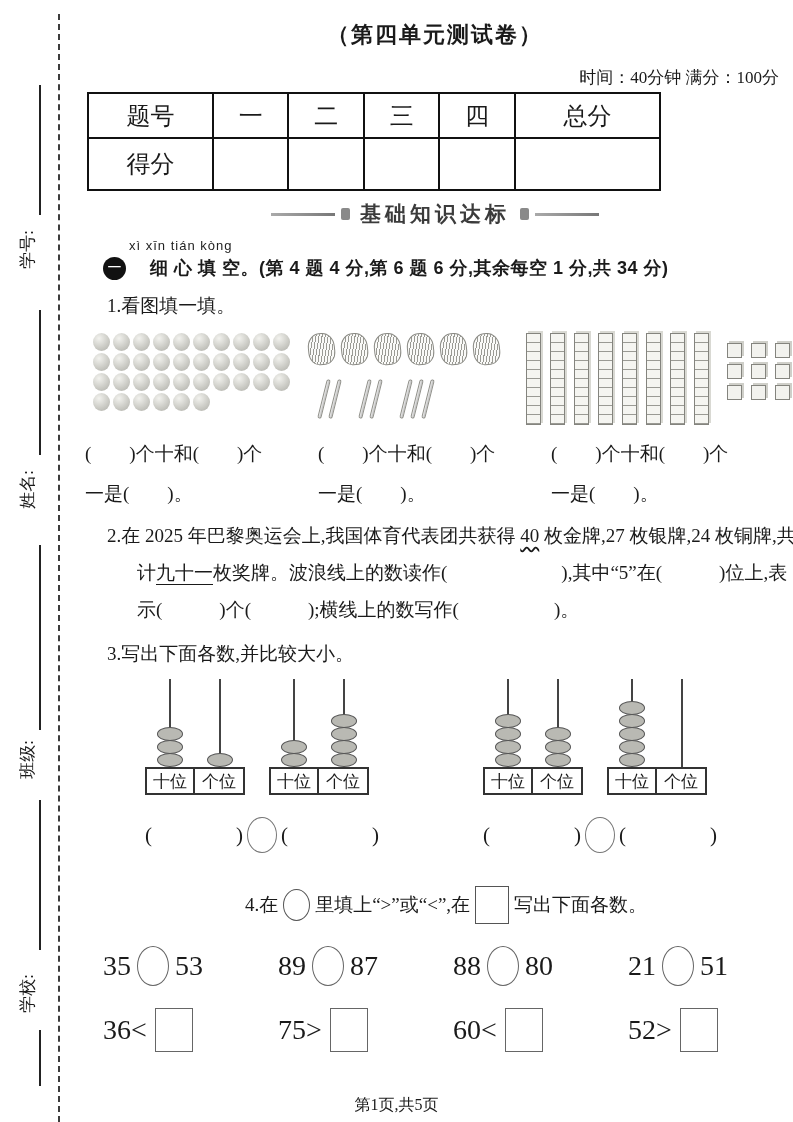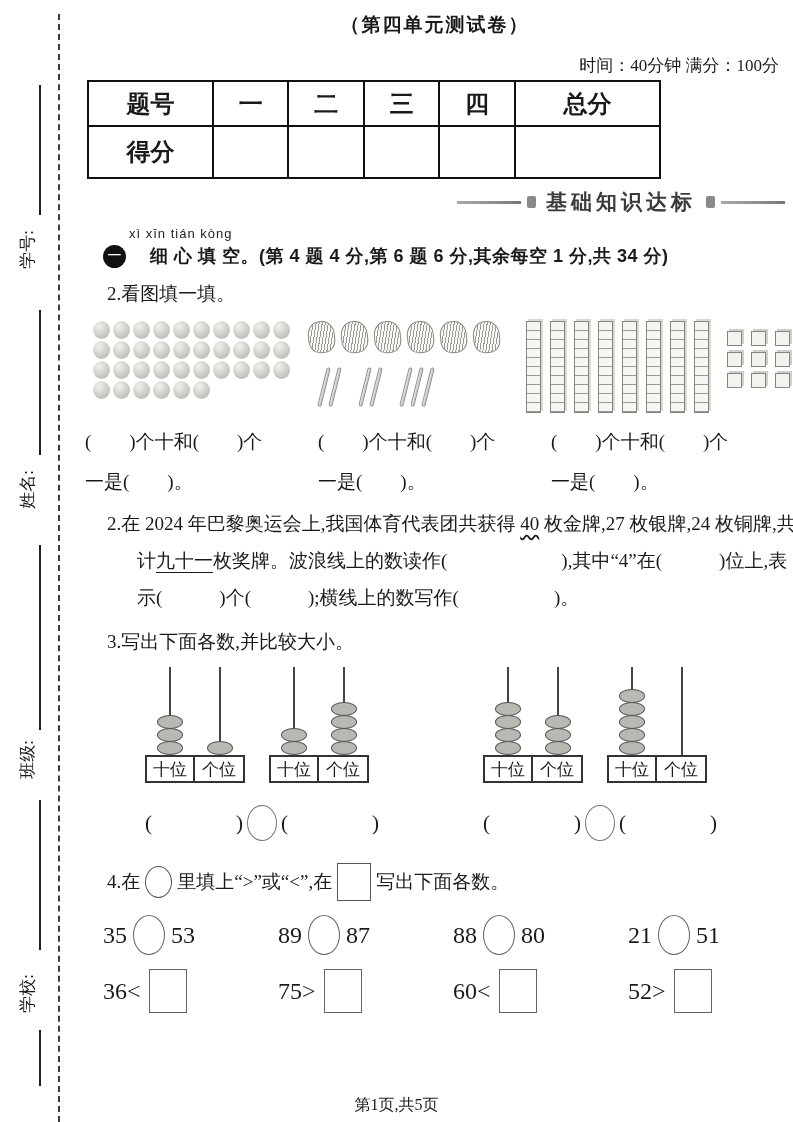--- a/index.html
+++ b/index.html
@@ -21,30 +21,30 @@
   .sf0 .fill-line { top:85px;  height:130px; } .sf0 .side-label { top:238px; }
   .sf1 .fill-line { top:310px; height:145px; } .sf1 .side-label { top:478px; }
   .sf2 .fill-line { top:545px; height:185px; } .sf2 .side-label { top:748px; }
   .sf3 .fill-line { top:800px; height:150px; } .sf3 .side-label { top:982px; }
   .side-extra-line { position:absolute; left:39px; top:1030px; height:56px; width:2px; background:#222; }
 
   
   .content { position:absolute; left:85px; top:0; width:700px; }
 
   .title { text-align:center; font-size:38px; font-weight:bold; letter-spacing:1px; margin-top:26px; }
-  .subtitle { text-align:center; font-size:19px; font-weight:bold; letter-spacing:2px; margin-top:12px; }
+  .subtitle { text-align:center; font-size:22px; font-weight:bold; letter-spacing:2px; margin-top:20px; }
   .info-line { text-align:right; font-size:17px; margin:16px 6px 3px 0; }
 
-  table.score { border-collapse:collapse; width:574px; margin-left:2px;font-weight:bold; }
+  table.score { border-collapse:collapse; width:574px; margin-left:2px; }
   table.score td { border:2px solid #111; text-align:center; font-size:24px; }
   table.score tr:first-child td { height:45px; }
   table.score tr:last-child td { height:52px; }
   table.score td:first-child { width:125px; }
 
-  .banner { display:flex; align-items:center; justify-content:flex-end; margin-top:9px; gap:6px; }
+  .banner { display:flex; align-items:center; justify-content:center; margin-top:9px; gap:6px; }
   .banner .b-line { height:3px; width:64px; background:linear-gradient(90deg,#aaa,#777); }
   .banner .b-mark { width:9px; height:12px; background:#8a8a8a; border-radius:2px; }
   .banner .b-text { font-family:"Liberation Sans", sans-serif; font-weight:bold;
     font-size:21px; color:#3b3b3b; letter-spacing:4px; padding:0 4px; }
 
   .pinyin { font-family:"Liberation Sans", sans-serif; font-size:13px; color:#222;
     margin:10px 0 0 44px; letter-spacing:1px; }
   .sec-head { display:flex; align-items:center; gap:8px; margin:3px 0 0 18px; }
   .sec-num { width:23px; height:23px; min-width:23px; border-radius:50%; background:#111; color:#fff;
     font-size:14px; display:flex; align-items:center; justify-content:center;
@@ -98,24 +98,24 @@
   .aba-bead { width:26px; height:14px; border-radius:50%; background:#b9b9b3;
     border:1px solid #555; margin-top:-1px; position:relative; z-index:1; }
   .aba-base { display:flex; }
   .aba-cell { width:50px; height:28px; border:2px solid #333; text-align:center;
     font-size:17px; line-height:25px; }
   .aba-cell + .aba-cell { border-left:none; }
   .aba-compare { display:flex; align-items:center; margin-top:22px; font-size:21px; gap:4px; margin-left:0px; }
   .cmp-circle { width:30px; height:36px; border:1px solid #777; border-radius:50%; }
 
   
-  .q4-head { display:flex; align-items:center; font-size:19px; margin:22px 0 0 22px; gap:5px; }
+  .q4-head { display:flex; align-items:center; font-size:19px; margin:33px 0 0 22px; gap:5px;justify-content:center; }
   .inline-circle { width:27px; height:32px; border:1px solid #555; border-radius:50%; display:inline-block; }
   .inline-square { width:34px; height:38px; border:1px solid #555; display:inline-block; }
-  .q4-row { display:flex; margin-top:14px; font-size:24px; }
+  .q4-row { display:flex; margin-top:22px; font-size:28px; }
   .q4-item { width:168px; display:flex; align-items:center; gap:6px; margin-left:18px; }
   .q4-oval { width:32px; height:40px; border:1px solid #666; border-radius:50%; }
   .q4-box { width:38px; height:44px; border:1px solid #666; margin-left:2px; }
 
   .footer { position:absolute; left:0; right:0; bottom:6px; text-align:center; font-size:16px; }
 </style>
 </head>
 <body>
 
 <div class="seal-line"></div>
@@ -172,21 +172,21 @@
     <div class="b-mark"></div>
     <div class="b-line"></div>
   </div>
 
   <div class="pinyin">xì  xīn  tián  kòng</div>
   <div class="sec-head">
     <div class="sec-num">一</div>
     <div class="sec-title">细 心 填 空。(第 4 题 4 分,第 6 题 6 分,其余每空 1 分,共 34 分)</div>
   </div>
 
-  <div class="q-label">2.看图填一填。</div>
+  <div class="q-label">1.看图填一填。</div>
 
   <div class="q1-figs">
     <div class="fig-beads" id="fig-beads">
         <div class="bead-row">
           <div class="bead"></div>
           <div class="bead"></div>
           <div class="bead"></div>
           <div class="bead"></div>
           <div class="bead"></div>
           <div class="bead"></div>
@@ -292,21 +292,21 @@
       <div class="phrase-col">
         <div class="pl1">(　　)个十和(　　)个</div>
         <div class="pl2">一是(　　)。</div>
       </div>
       <div class="phrase-col">
         <div class="pl1">(　　)个十和(　　)个</div>
         <div class="pl2">一是(　　)。</div>
       </div>
     </div>
 
-  <p class="q2-para" id="q2-para"><span>2.在 2024 年巴黎奥运会上,我国体育代表团共获得 </span><span class="u-wavy">40</span><span> 枚金牌,27 枚银牌,24 枚铜牌,共计</span><span class="u-solid">九十一</span><span>枚奖牌。波浪线上的数读作(　　　　　　),其中“4”在(　　　)位上,表示(　　　)个(　　　);横线上的数写作(　　　　　)。</span></p>
+  <p class="q2-para" id="q2-para"><span>2.在 2025 年巴黎奥运会上,我国体育代表团共获得 </span><span class="u-wavy">40</span><span> 枚金牌,27 枚银牌,24 枚铜牌,共计</span><span class="u-solid">九十一</span><span>枚奖牌。波浪线上的数读作(　　　　　　),其中“5”在(　　　)位上,表示(　　　)个(　　　);横线上的数写作(　　　　　)。</span></p>
 
   <div class="q-label">3.写出下面各数,并比较大小。</div>
   <div class="q3-area" id="q3-area">
       <div class="aba-group">
         <div class="aba-pair">
           <div class="abacus">
             <div class="aba-rods">
               <div class="aba-col">
                 <div class="rod-line"></div>
                 <div class="aba-bead"></div>

